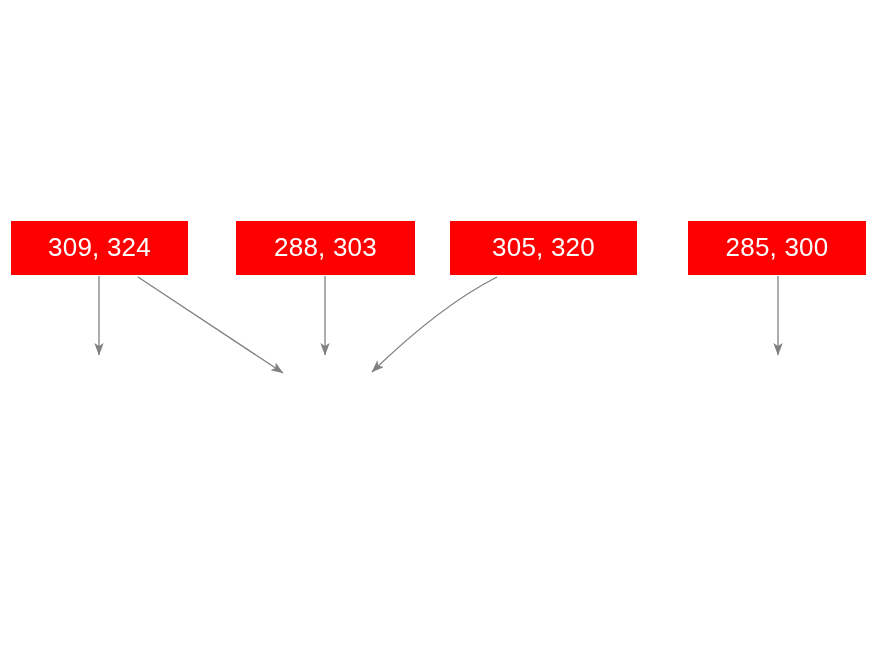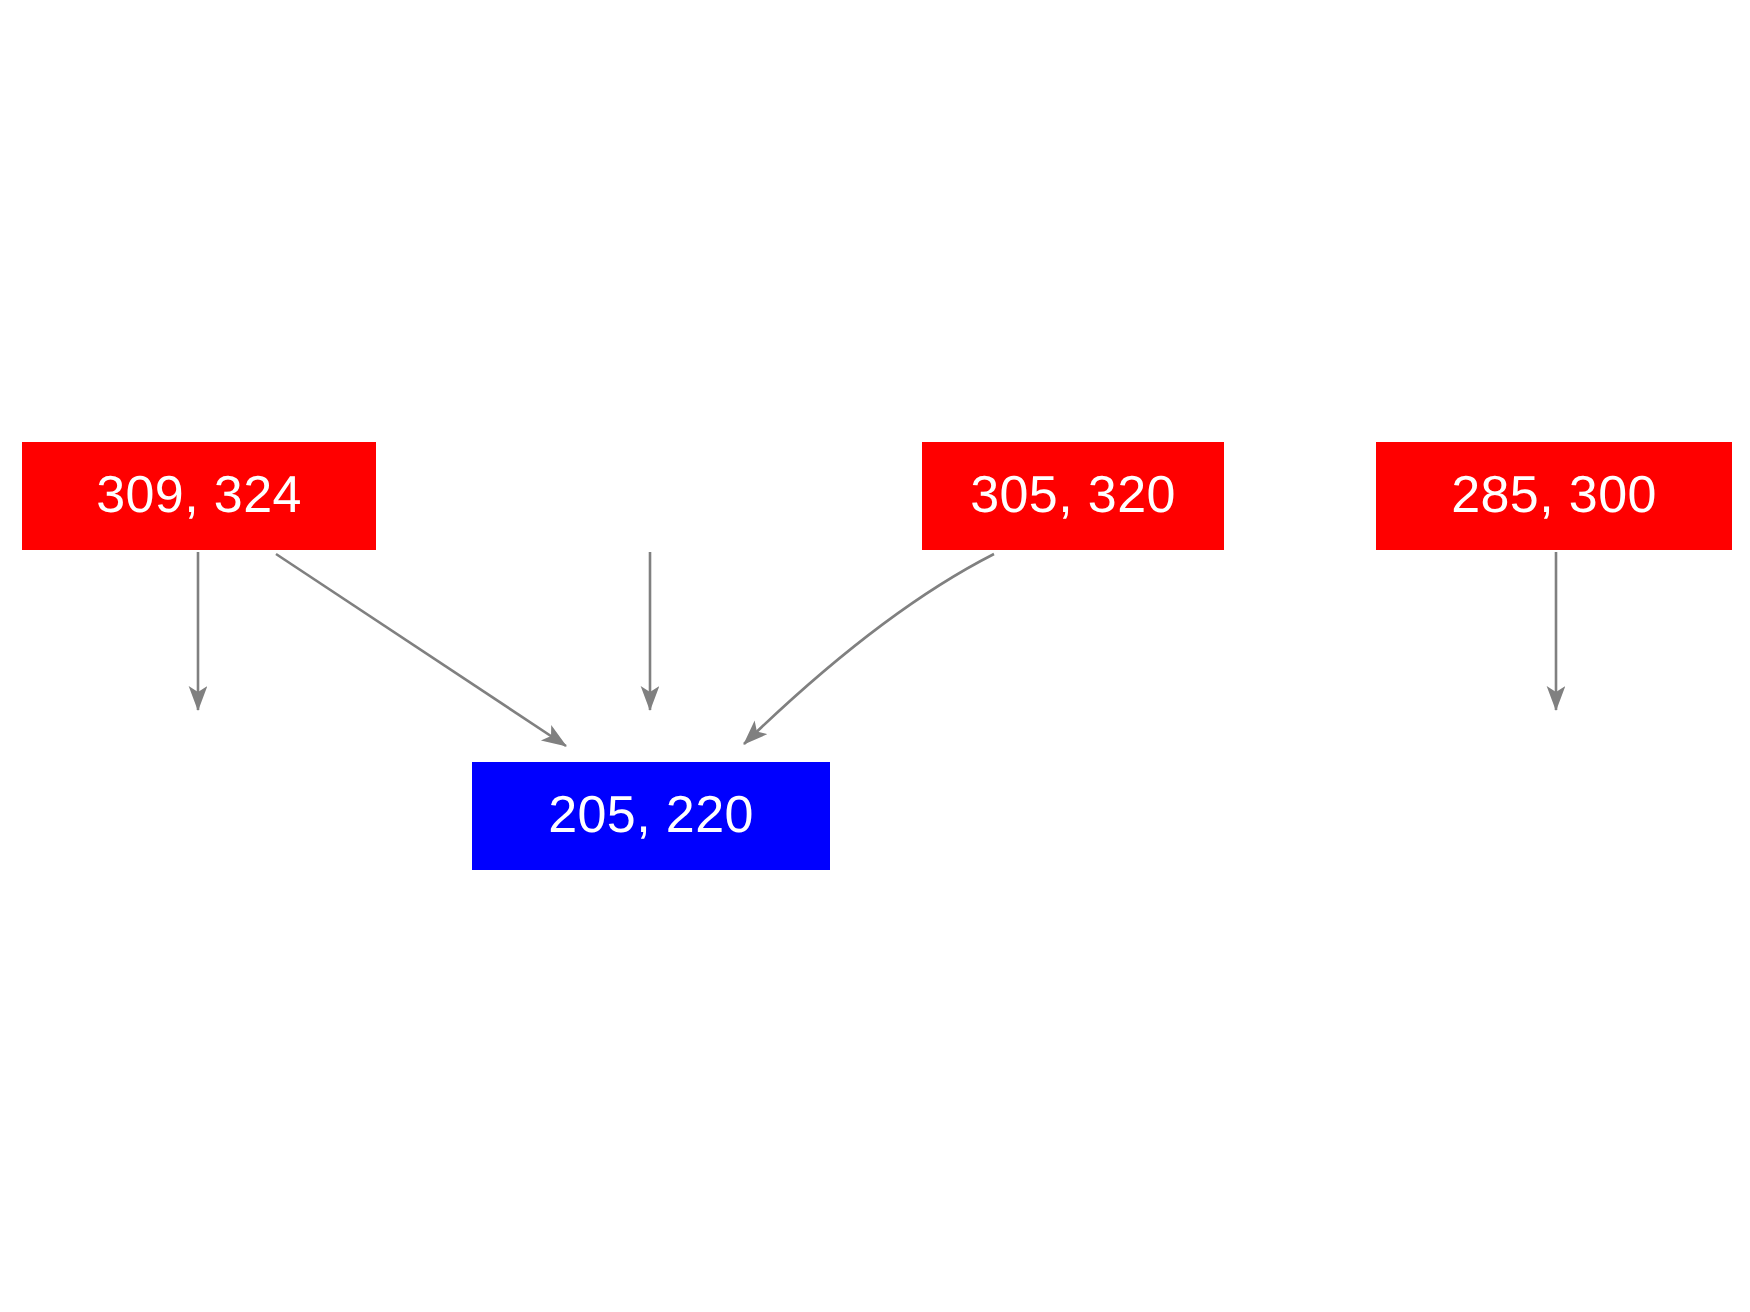--- a/index.html
+++ b/index.html
@@ -65,28 +65,28 @@
       <path d="M 325,276 L 325,355"></path>
       <path d="M 497,277 Q 440,306 372,372"></path>
       <path d="M 778,276 L 778,355"></path>
     </g>
   </svg>
 
   <div class="node" style="left:11px; top:221px; width:177px; height:54px; background:#ff0000;">
     <span class="node-label">309, 324</span>
   </div>
 
+  <div class="node" style="left:236px; top:221px; width:179px; height:54px; background:#ff0000;">
+    <span class="node-label">288, 303</span>
+  </div>
 
-  <div class="node" style="left:461px; top:221px; width:151px; height:54px; background:#ff0000;">
+  <div class="node" style="left:450px; top:221px; width:187px; height:54px; background:#ff0000;">
     <span class="node-label">305, 320</span>
   </div>
 
   <div class="node" style="left:688px; top:221px; width:178px; height:54px; background:#ff0000;">
     <span class="node-label">285, 300</span>
   </div>
 
 
-  <div class="node" style="left:236px; top:381px; width:179px; height:54px; background:#0000ff;">
-    <span class="node-label">205, 220</span>
-  </div>
 
 
 </div>
 
 </body></html>

